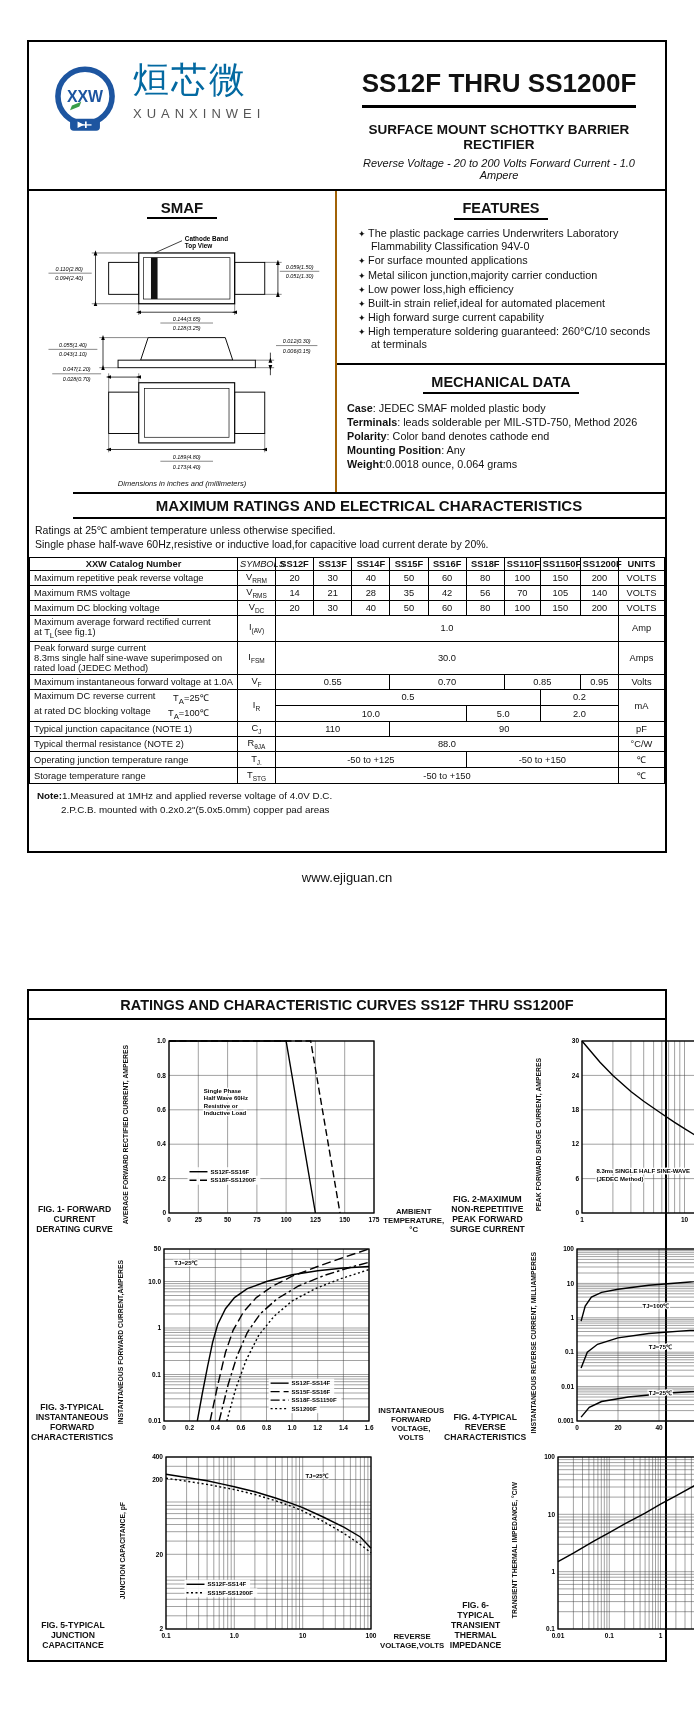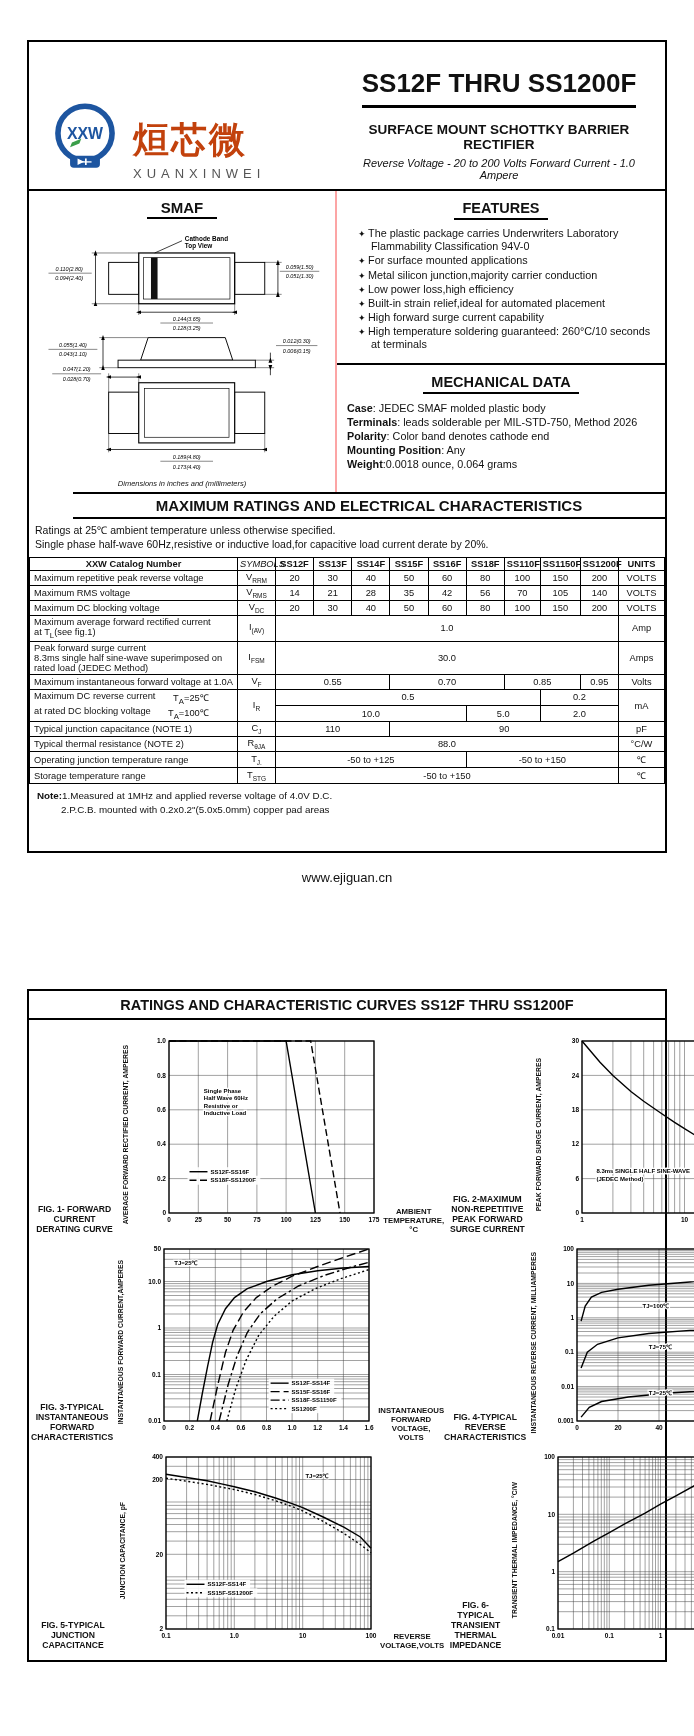--- a/index.html
+++ b/index.html
@@ -6,33 +6,33 @@
   html,body { background:#fff; }
   body {
     width: 694px; min-height: 1736px; margin: 0 auto;
     font-family: "Liberation Sans", sans-serif; color:#111;
   }
   .page { border: 2px solid #000; margin: 0 27px; background:#fff; }
   .page1 { margin-top: 40px; }
 
   
   .hdr { display:flex; padding: 14px 10px 8px 14px; border-bottom: 2px solid #000; }
-  .logo-wrap { display:flex; align-items:flex-end; width: 300px; }
+  .logo-wrap { display:flex; align-items:flex-start; width: 300px; }
   .brand { margin-left: 6px; }
-  .brand-cn { font-size: 36px; font-weight: bold; letter-spacing: 2px; color:#c2410c; }
+  .brand-cn { font-size: 36px; font-weight: normal; letter-spacing: 2px; color:#0369a1; }
   .brand-en { font-size: 13px; letter-spacing: 5px; color:#555; margin-top: 1px; }
   .titles { flex:1; text-align:center; padding-top: 4px; margin-top: 8px; }
   .doc-title { font-size: 26px; font-weight: bold; }
   .title-rule { border-bottom: 3px solid #000; width: 88%; margin: 6px auto 14px; }
   .doc-sub { font-size: 13.5px; font-weight: bold; }
   .doc-tag { font-size: 11px; font-style: italic; margin-top: 5px; }
 
   
   .cols { display:flex; }
-  .col-left { width: 308px; border-right: 2px solid #fca5a5; padding: 8px 4px 4px; text-align:center; }
+  .col-left { width: 308px; border-right: 2px solid #a16207; padding: 8px 4px 4px; text-align:center; }
   .smaf-title { display:inline-block; font-size: 15px; font-weight: bold; border-bottom: 2px solid #000; padding: 0 14px 1px; margin-bottom: 2px; }
   .pkg-caption { font-size: 7.5px; font-style: italic; margin-top: 2px; }
   .col-right { flex: 1; border-radius: 10px; }
   .feat { padding: 8px 10px 10px; }
   .box-title { display:block; text-align:center; margin-bottom: 7px; }
   .box-title span { display:inline-block; font-size: 14.5px; font-weight: bold; border-bottom: 2px solid #000; padding: 0 8px 2px; }
   .feat-list { list-style:none; }
   .feat-list li { font-size: 10.8px; line-height: 1.22; padding-left: 24px; text-indent: -13px; margin-bottom: 1px; }
   .feat-list li::before { content: "✦ "; font-size: 9px; }
   .mech { border-top: 2px solid #000; padding: 8px 10px 10px; }

